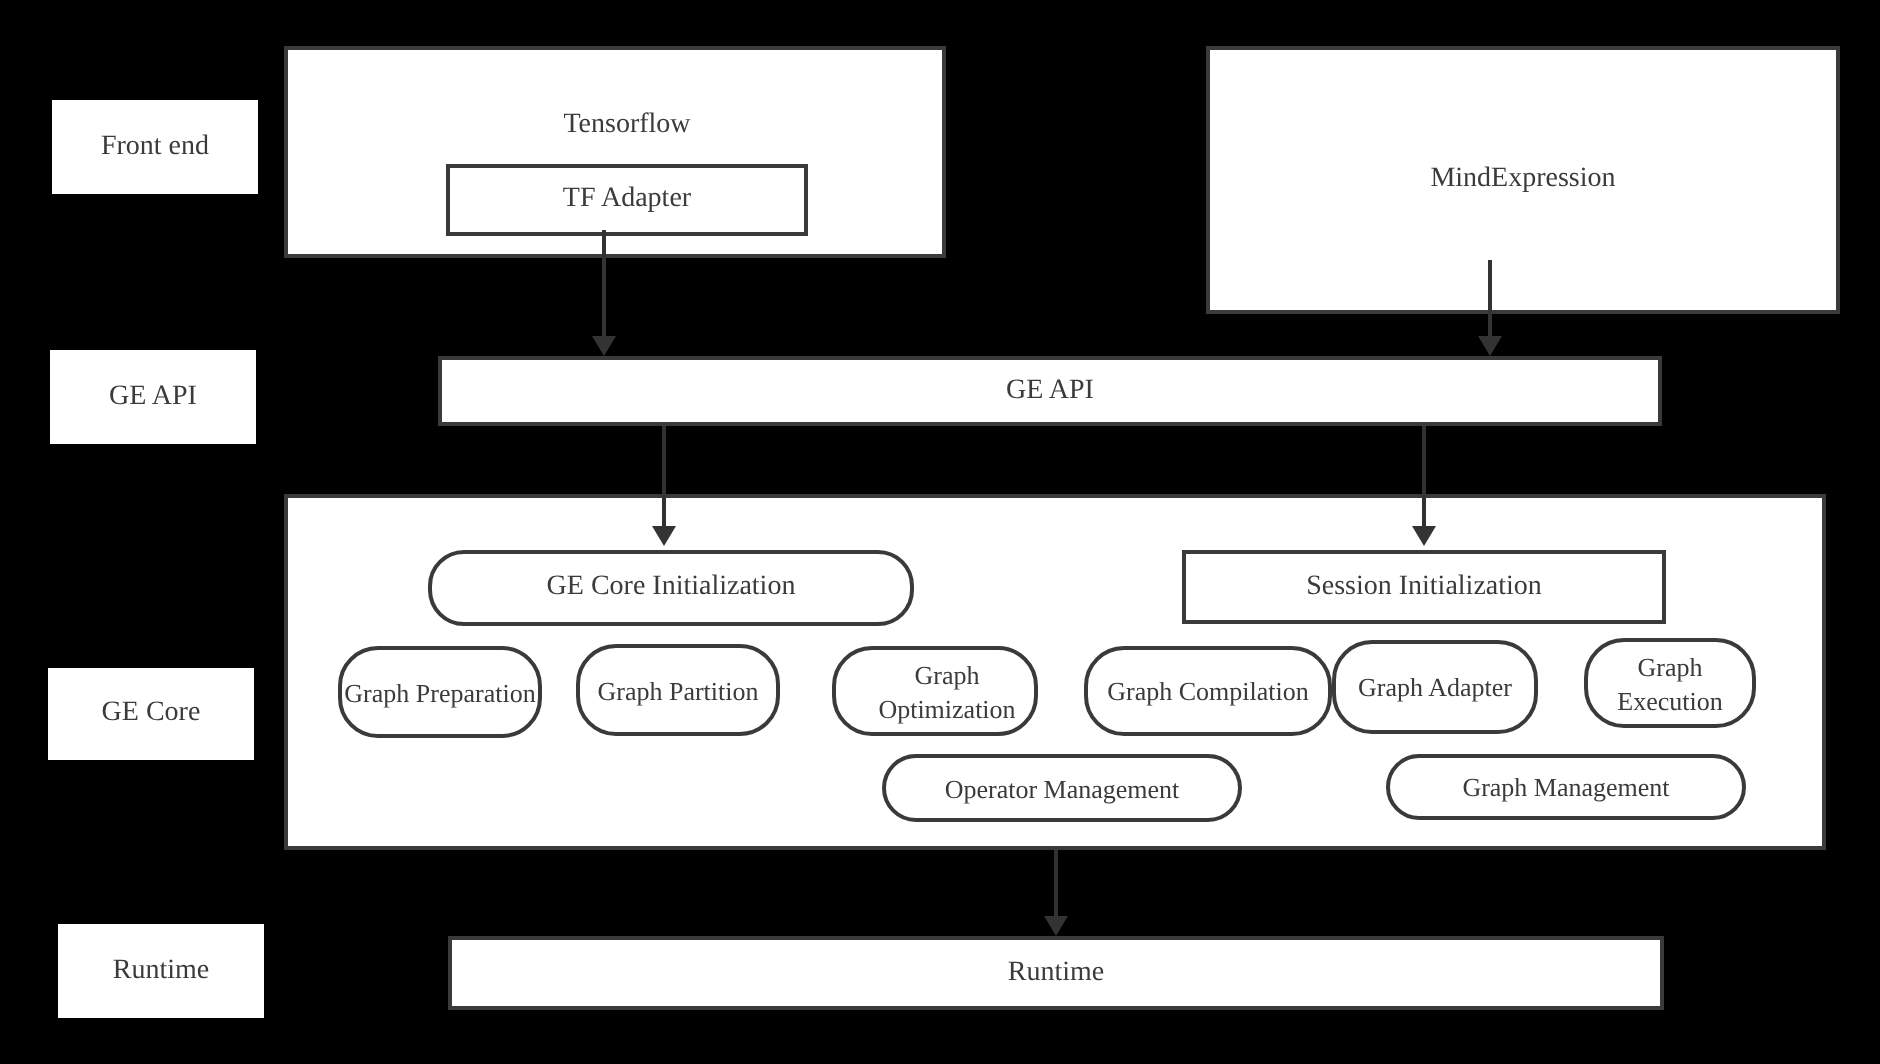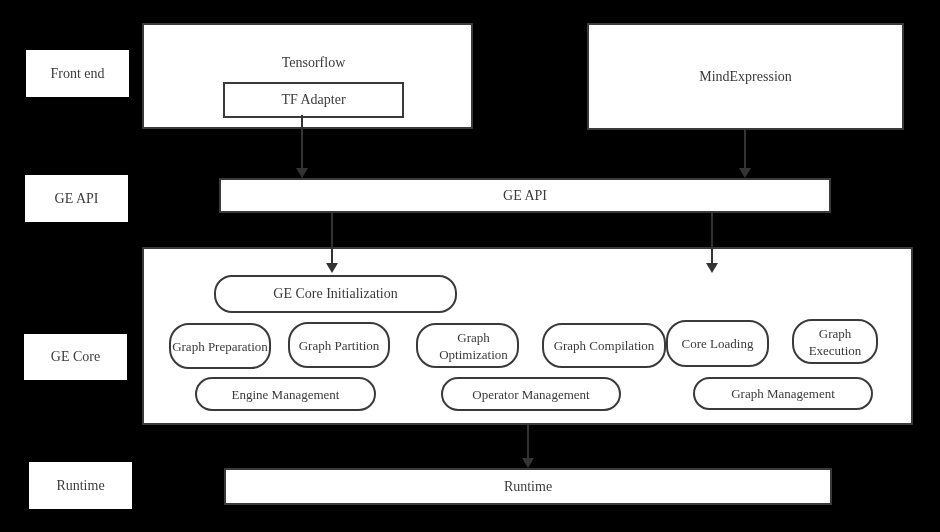--- a/index.html
+++ b/index.html
@@ -57,36 +57,36 @@
   <div class="abs side-label" style="left:26px;top:50px;">Front end</div>
   <div class="abs side-label" style="left:25px;top:175px;">GE API</div>
   <div class="abs side-label" style="left:24px;top:334px;height:46px;">GE Core</div>
   <div class="abs side-label" style="left:29px;top:462px;">Runtime</div>
 
   <div class="abs box tf-box" style="left:142px;top:23px;width:331px;height:106px;">
     <div class="tf-title">Tensorflow</div>
     <div class="inner-adapter">TF Adapter</div>
   </div>
 
-  <div class="abs box centered fs14" style="left:587px;top:23px;width:317px;height:107px;">MindExpression</div>
+  <div class="abs box centered fs14" style="left:603px;top:23px;width:317px;height:134px;">MindExpression</div>
 
   <div class="abs box centered fs14" style="left:219px;top:178px;width:612px;height:35px;">GE API</div>
 
   <div class="abs box" style="left:142px;top:247px;width:771px;height:178px;">
 
     <div class="abs box centered fs14" style="left:70px;top:26px;width:243px;height:38px;border-radius:18px;">GE Core Initialization</div>
+    <div class="abs box centered fs14" style="left:447px;top:26px;width:242px;height:37px;">Session Initialization</div>
 
     <div class="abs box centered fs13" style="left:25px;top:74px;width:102px;height:46px;">Graph Preparation</div>
     <div class="abs box centered fs13" style="left:144px;top:73px;width:102px;height:46px;">Graph Partition</div>
     <div class="abs box centered fs13" style="left:272px;top:74px;width:103px;height:45px;padding-left:12px;">Graph Optimization</div>
     <div class="abs box centered fs13" style="left:398px;top:74px;width:124px;height:45px;">Graph Compilation</div>
-    <div class="abs box centered fs13" style="left:522px;top:71px;width:103px;height:47px;">Core Loading</div>
+    <div class="abs box centered fs13" style="left:522px;top:71px;width:103px;height:47px;">Graph Adapter</div>
     <div class="abs box centered fs13" style="left:648px;top:70px;width:86px;height:45px;">Graph Execution</div>
 
-    <div class="abs box centered fs13" style="left:51px;top:128px;width:181px;height:34px;">Engine Management</div>
     <div class="abs box centered fs13" style="left:297px;top:128px;width:180px;height:34px;">Operator Management</div>
     <div class="abs box centered fs13" style="left:549px;top:128px;width:180px;height:33px;">Graph Management</div>
   </div>
 
   <div class="abs box centered fs14" style="left:224px;top:468px;width:608px;height:37px;">Runtime</div>
 
   <div class="arrow" style="left:296px;top:115px;height:63px;">
     <div class="arrow-shaft"></div>
     <div class="arrow-head"></div>
   </div>

